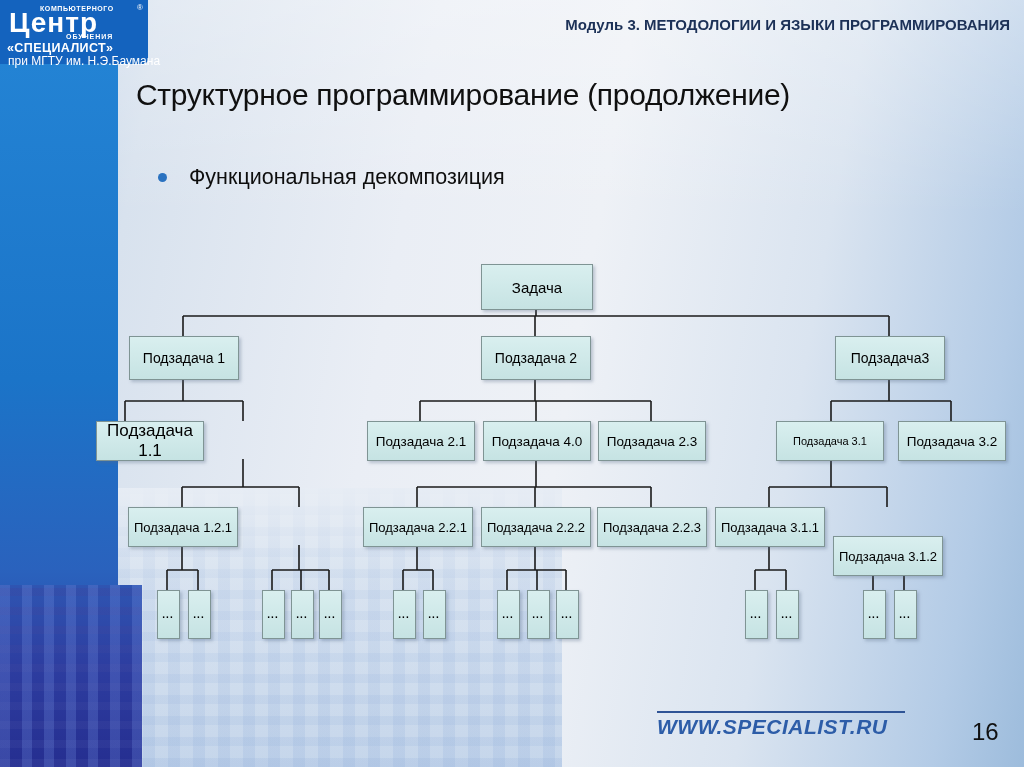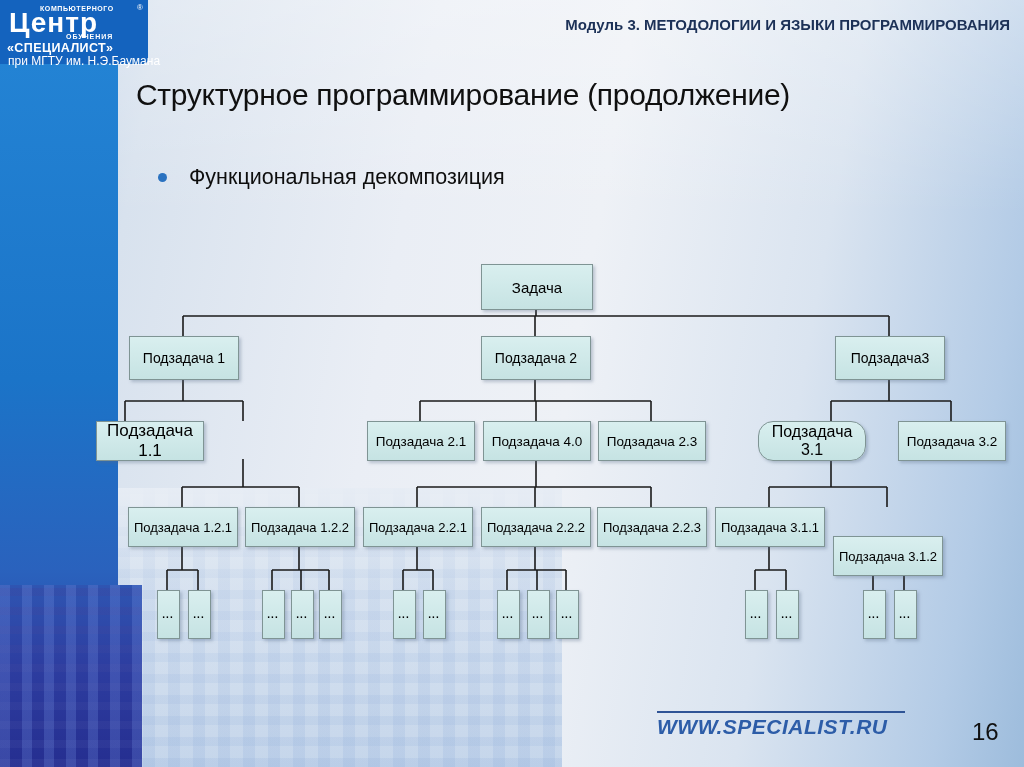--- a/index.html
+++ b/index.html
@@ -92,24 +92,23 @@
       <path id="tree-path" d="M 536 292 L 536 316 M 183 316 L 889 316 M 183 316 L 183 336 M 535 316 L 535 336 M 889 316 L 889 336 M 183 378 L 183 401 M 125 401 L 243 401 M 125 401 L 125 421 M 243 401 L 243 421 M 535 378 L 535 401 M 420 401 L 651 401 M 420 401 L 420 421 M 536 401 L 536 421 M 651 401 L 651 421 M 889 378 L 889 401 M 831 401 L 951 401 M 831 401 L 831 421 M 951 401 L 951 421 M 243 459 L 243 487 M 182 487 L 299 487 M 182 487 L 182 507 M 299 487 L 299 507 M 536 459 L 536 487 M 417 487 L 651 487 M 417 487 L 417 507 M 535 487 L 535 507 M 651 487 L 651 507 M 831 459 L 831 487 M 769 487 L 887 487 M 769 487 L 769 507 M 887 487 L 887 507 M 182 545 L 182 570 M 167 570 L 198 570 M 167 570 L 167 590 M 198 570 L 198 590 M 299 545 L 299 570 M 272 570 L 329 570 M 272 570 L 272 590 M 301 570 L 301 590 M 329 570 L 329 590 M 417 545 L 417 570 M 403 570 L 433 570 M 403 570 L 403 590 M 433 570 L 433 590 M 535 545 L 535 570 M 507 570 L 566 570 M 507 570 L 507 590 M 537 570 L 537 590 M 566 570 L 566 590 M 769 545 L 769 570 M 755 570 L 786 570 M 755 570 L 755 590 M 786 570 L 786 590 M 887 545 L 887 570 M 873 570 L 904 570 M 873 570 L 873 590 M 904 570 L 904 590 " fill="none" stroke="#1b1b1b" stroke-width="1.6"></path>
     </svg>
   <div class="tnode" style="left: 481px; top: 264px; width: 110px; height: 44px; font-size: 15px;">Задача</div>
       <div class="tnode" style="left: 129px; top: 336px; width: 108px; height: 42px; font-size: 14px;">Подзадача 1</div>
       <div class="tnode" style="left: 481px; top: 336px; width: 108px; height: 42px; font-size: 14px;">Подзадача 2</div>
       <div class="tnode" style="left: 835px; top: 336px; width: 108px; height: 42px; font-size: 14px;">Подзадача3</div>
       <div class="tnode" style="left: 72px; top: 421px; width: 106px; height: 38px; font-size: 17px; margin-left: 24px;">Подзадача 1.1</div>
       <div class="tnode" style="left: 367px; top: 421px; width: 106px; height: 38px; font-size: 13.5px;">Подзадача 2.1</div>
       <div class="tnode" style="left: 483px; top: 421px; width: 106px; height: 38px; font-size: 13.5px;">Подзадача 4.0</div>
       <div class="tnode" style="left: 598px; top: 421px; width: 106px; height: 38px; font-size: 13.5px;">Подзадача 2.3</div>
-      <div class="tnode" style="left: 758px; top: 421px; width: 106px; height: 38px; font-size: 16px; border-radius: 15px;">Подзадача 3.1</div>
+      <div class="tnode" style="left: 776px; top: 421px; width: 106px; height: 38px; font-size: 11px;">Подзадача 3.1</div>
       <div class="tnode" style="left: 898px; top: 421px; width: 106px; height: 38px; font-size: 13.5px;">Подзадача 3.2</div>
       <div class="tnode" style="left: 128px; top: 507px; width: 108px; height: 38px; font-size: 13px;">Подзадача 1.2.1</div>
-      <div class="tnode" style="left: 245px; top: 507px; width: 108px; height: 38px; font-size: 13px;">Подзадача 1.2.2</div>
       <div class="tnode" style="left: 363px; top: 507px; width: 108px; height: 38px; font-size: 13px;">Подзадача 2.2.1</div>
       <div class="tnode" style="left: 481px; top: 507px; width: 108px; height: 38px; font-size: 13px;">Подзадача 2.2.2</div>
       <div class="tnode" style="left: 597px; top: 507px; width: 108px; height: 38px; font-size: 13px;">Подзадача 2.2.3</div>
       <div class="tnode" style="left: 715px; top: 507px; width: 108px; height: 38px; font-size: 13px;">Подзадача 3.1.1</div>
       <div class="tnode" style="left: 833px; top: 507px; width: 108px; height: 38px; font-size: 13px; margin-top: 29px;">Подзадача 3.1.2</div>
       <div class="tnode dots" style="left: 156.5px; top: 590px; width: 21px; height: 47px;">...</div>
       <div class="tnode dots" style="left: 187.5px; top: 590px; width: 21px; height: 47px;">...</div>
       <div class="tnode dots" style="left: 261.5px; top: 590px; width: 21px; height: 47px;">...</div>
       <div class="tnode dots" style="left: 290.5px; top: 590px; width: 21px; height: 47px;">...</div>
       <div class="tnode dots" style="left: 318.5px; top: 590px; width: 21px; height: 47px;">...</div>

